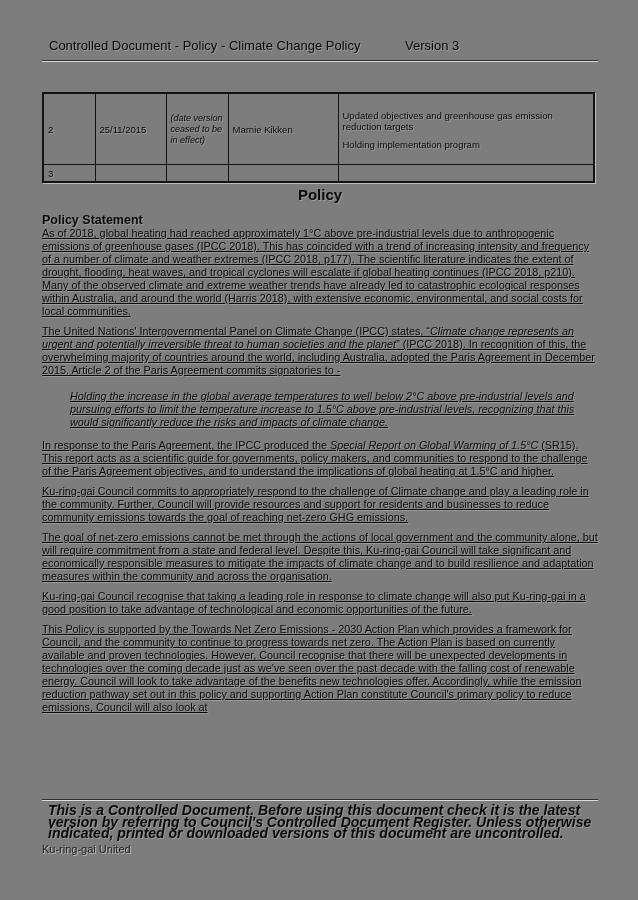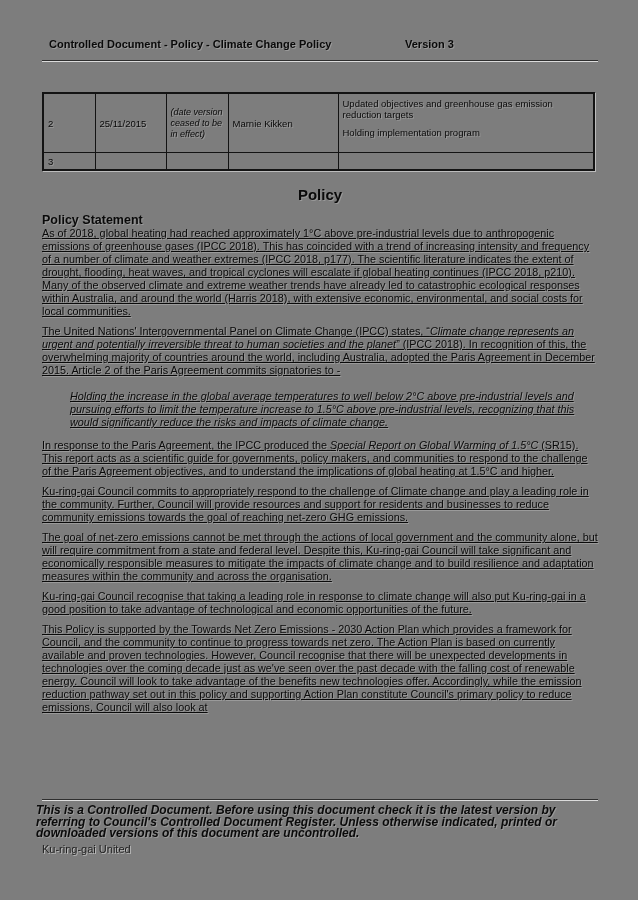--- a/index.html
+++ b/index.html
@@ -8,48 +8,48 @@
     position:relative;
     width:638px; height:900px;
     background:#7d7d7d;
     overflow:hidden;
     box-sizing:border-box;
     font-family:"Liberation Sans", sans-serif;
     color:#0a0a0a;
     text-shadow:1px 1px 0 rgba(255,255,255,0.22);
   }
   
-  .doc-header { position:absolute; top:38px; left:49px; right:41px; font-size:11px; font-weight:bold; }
+  .doc-header { position:absolute; top:38px; left:49px; right:41px; font-size:13px; font-weight:normal; }
   .doc-header .version { position:absolute; left:356px; top:0; }
   .header-rule { position:absolute; top:60px; left:42px; width:556px; height:0;
     border-top:1px solid #2e2e2e; box-shadow:0 1px 0 rgba(235,235,235,0.85); }
   
   .rev-table { position:absolute; top:92px; left:42px; border-collapse:collapse; table-layout:fixed; width:553px;
     border:2px solid #131313; box-shadow:1px 1px 0 rgba(240,240,240,0.55); }
   .rev-table td { border:1px solid #131313; padding:2px 4px; font-size:9.5px; line-height:11px;
     vertical-align:middle; overflow:hidden; }
   .rev-table tr.r1 td { height:52px; }
   .rev-table tr.r2 td { height:12px; }
-  .rev-table td.notes-cell { vertical-align:top; padding-top:4px; }
+  .rev-table td.notes-cell { vertical-align:top; padding-top:16px; }
   .rev-table .note { margin-bottom:7px; }
   .rev-table .ceased { font-style:italic; font-size:9px; }
   
   .policy-heading { position:absolute; top:186px; left:42px; width:556px; text-align:center;
     font-size:15px; font-weight:bold; }
   .section-heading { position:absolute; top:213px; left:42px; font-size:12.5px; font-weight:bold; }
   
   .policy-body { position:absolute; top:227px; left:42px; width:556px;text-decoration:underline; }
   .body-para { font-size:10.8px; line-height:13px; margin:0 0 7px 0; }
   .quote-para { font-size:10.8px; line-height:13px; margin:13px 0 10px 28px; font-style:italic; }
   .it { font-style:italic; }
   
   .footer-rule { position:absolute; top:799px; left:42px; width:556px; height:0;
     border-top:1px solid #2e2e2e; box-shadow:0 1px 0 rgba(235,235,235,0.85); }
-  .footer-notice { position:absolute; top:805px; left:36px; width:548px;
-    font-size:12px; line-height:11.5px; font-weight:bold; font-style:italic; }
+  .footer-notice { position:absolute; top:805px; left:48px; width:548px;
+    font-size:14px; line-height:11.5px; font-weight:bold; font-style:italic; }
   .footer-org { position:absolute; top:843px; left:42px; font-size:11px; color:#1f1f1f;
     text-shadow:1px 1px 0 rgba(255,255,255,0.45); }
   .footer-page { position:absolute; top:846px; left:42px; width:500px; text-align:right;
     font-size:10px; font-weight:bold; font-style:italic; }
 </style>
 </head>
 <body>
 
 <div class="page">
 

